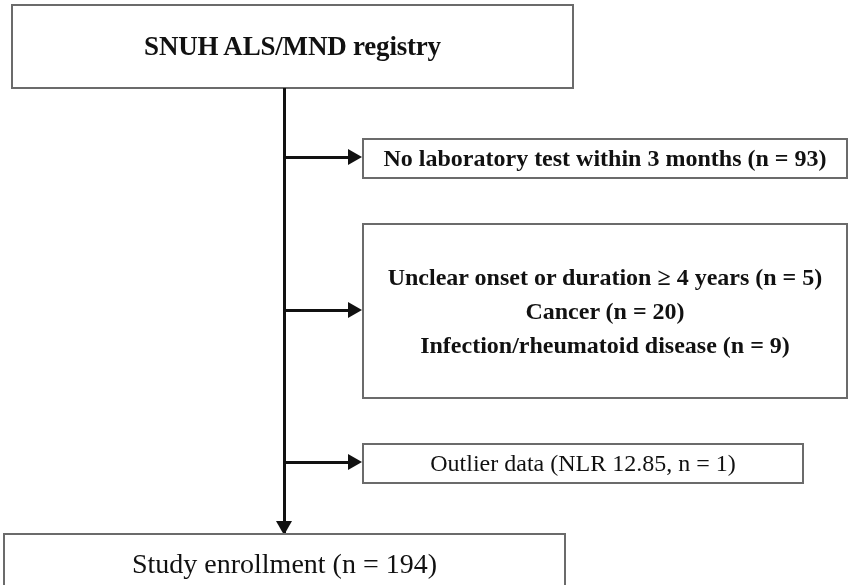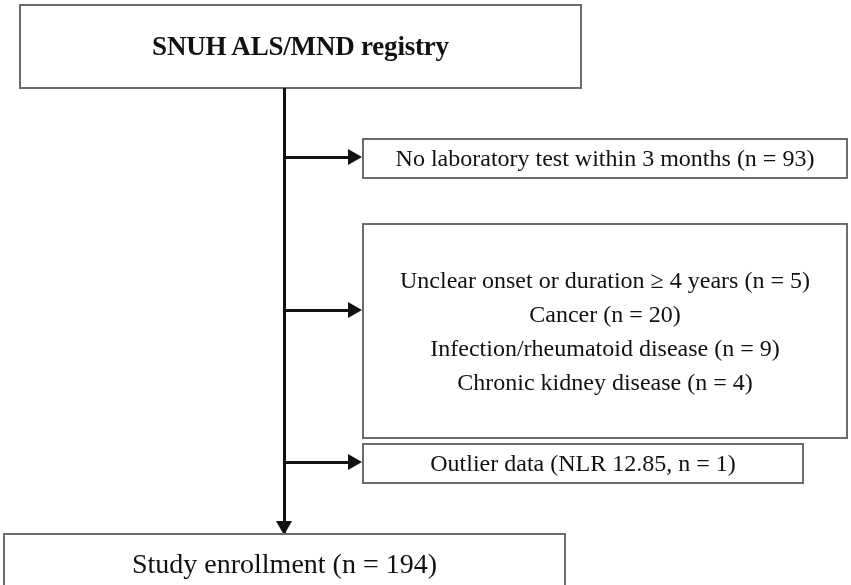--- a/index.html
+++ b/index.html
@@ -25,21 +25,21 @@
     border: 2px solid #6b6b6b;
     display: flex;
     flex-direction: column;
     align-items: center;
     justify-content: center;
     text-align: center;
     line-height: 1.18;
   }
   
   #box-registry {
-    left: 19px;
+    left: 11px;
     top: 4px;
     width: 563px;
     height: 85px;
   }
   #box-registry .line-1 {
     font-weight: bold;
     font-size: 27px;
     letter-spacing: -0.2px;
   }
   #box-registry .line-2 {
@@ -47,28 +47,30 @@
     font-size: 27px;
     letter-spacing: -0.2px;
   }
   
   #box-exclusion-lab {
     left: 362px;
     top: 138px;
     width: 486px;
     height: 41px;
     font-size: 24px;
+    font-weight: bold;
   }
   
   #box-exclusion-comorbid {
     left: 362px;
     top: 223px;
     width: 486px;
-    height: 216px;
+    height: 176px;
     font-size: 24px;
+    font-weight: bold;
   }
   #box-exclusion-comorbid .ex-line {
     display: block;
     width: 100%;
     text-align: center;
     line-height: 1.42;
   }
   
   #box-exclusion-outlier {
     left: 362px;
@@ -153,21 +155,20 @@
   <div class="arrow-down"></div>
 
   <div class="box" id="box-exclusion-lab">
     <span class="ex-line">No laboratory test within 3 months (n = 93)</span>
   </div>
 
   <div class="box" id="box-exclusion-comorbid">
     <span class="ex-line">Unclear onset or duration ≥ 4 years (n = 5)</span>
     <span class="ex-line">Cancer (n = 20)</span>
     <span class="ex-line">Infection/rheumatoid disease (n = 9)</span>
-    <span class="ex-line">Chronic kidney disease (n = 4)</span>
   </div>
 
   <div class="box" id="box-exclusion-outlier">
     <span class="ex-line">Outlier data (NLR 12.85, n = 1)</span>
   </div>
 
   <div class="box" id="box-enrollment">
     <span>Study enrollment (n = 194)</span>
   </div>
 

